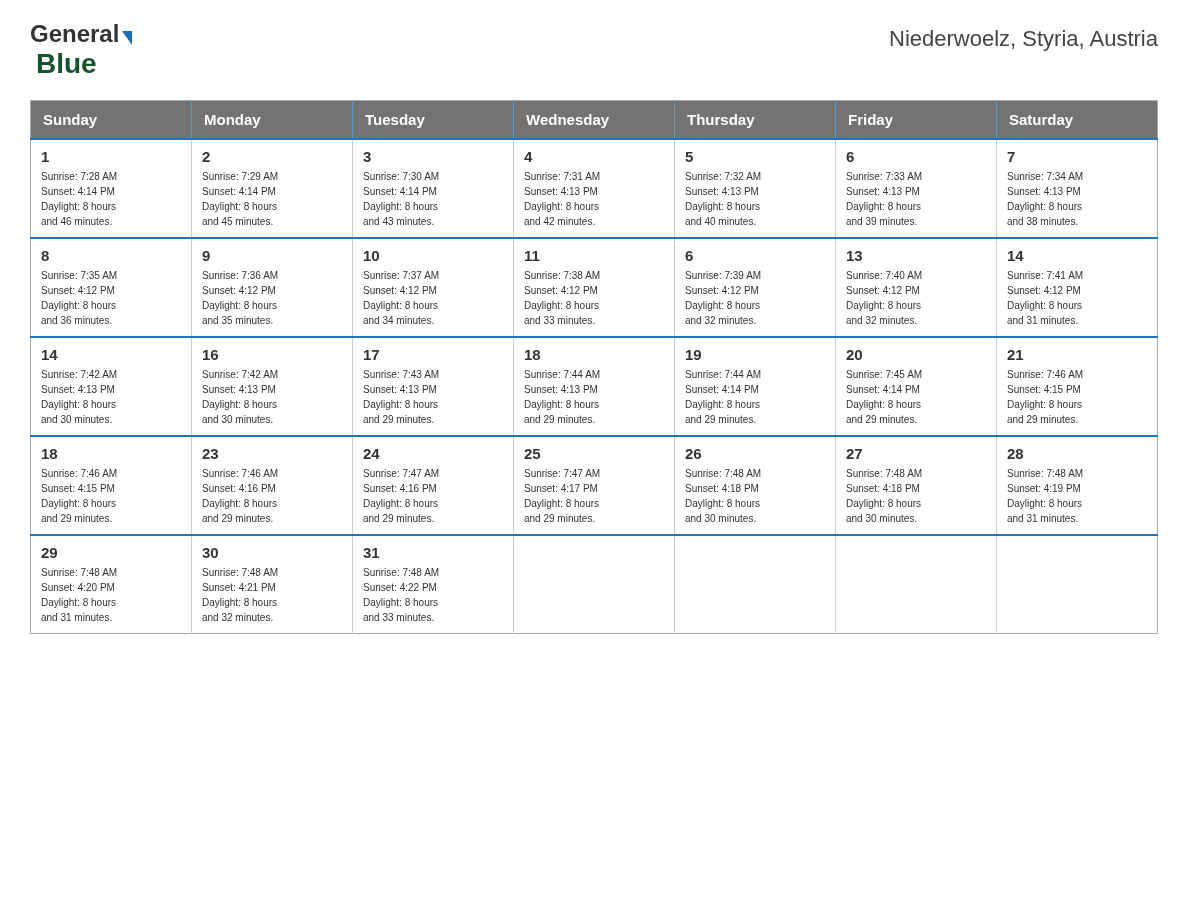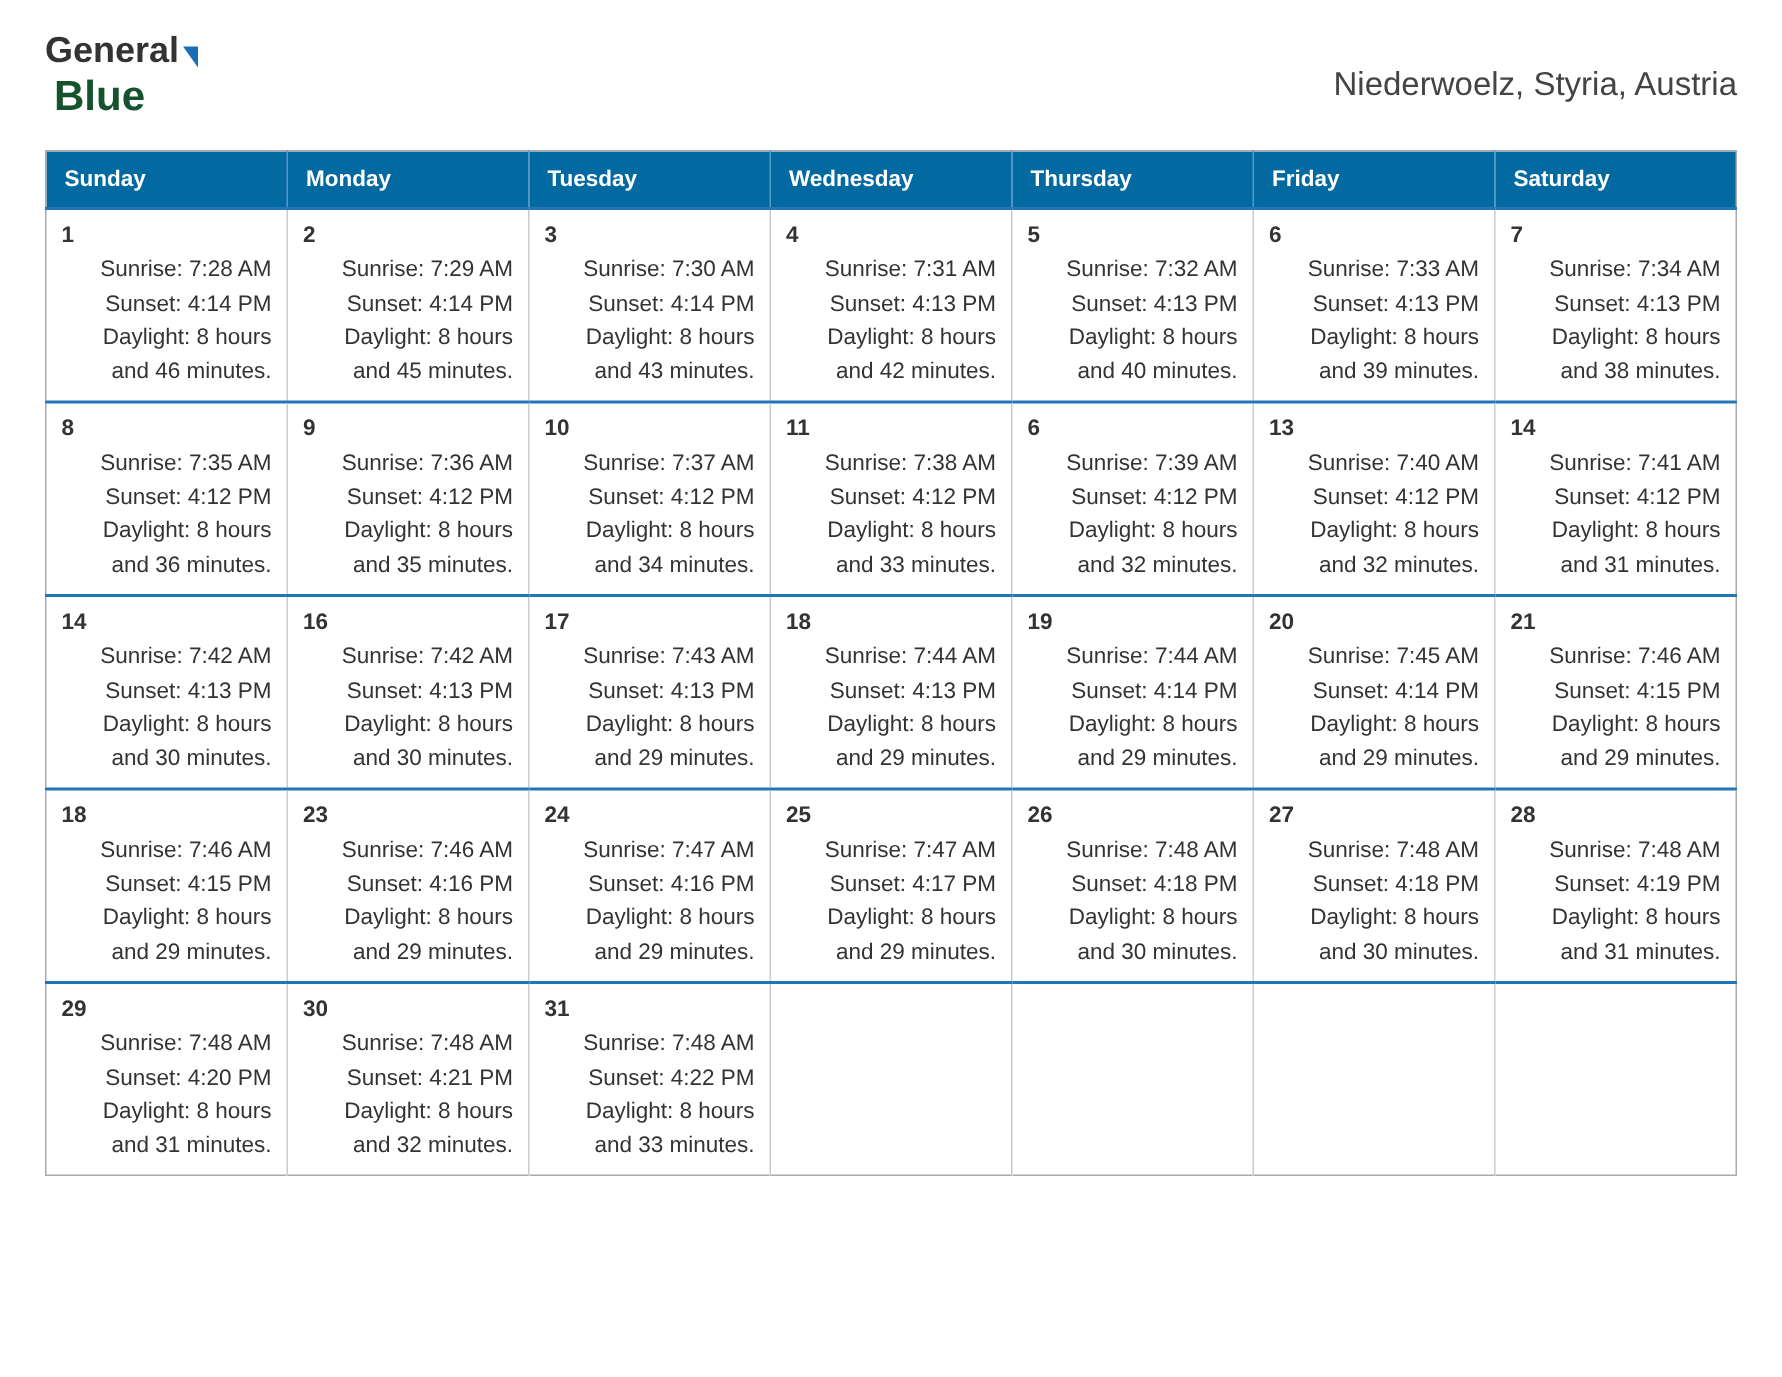--- a/index.html
+++ b/index.html
@@ -30,29 +30,29 @@
     }
     .month-title {
       font-size: 48px;
       font-weight: bold;
       color: #222;
       line-height: 1.1;
     }
     .location-title {
       font-size: 22px;
       color: #444;
-      margin-top: 23px;
+      margin-top: 6px;
     }
     .calendar-table {
       width: 100%;
       border-collapse: collapse;
       border: 1px solid #aaa;
     }
     .calendar-table th {
-      background-color: #0369a1;
+      background-color: #737373;
       color: #fff;
       font-size: 15px;
       font-weight: bold;
       padding: 10px 12px;
       text-align: left;
       border-right: 1px solid #5599cc;
     }
     .calendar-table th:last-child {
       border-right: none;
     }
@@ -72,23 +72,22 @@
     .calendar-table tr:last-child td {
       border-bottom: none;
     }
     .day-number {
       font-size: 15px;
       font-weight: bold;
       margin-bottom: 4px;
       display: block;
     }
     .day-info {
-      font-size: 15px;
+      font-size: 10px;
       line-height: 1.5;
-      text-align: right;
     }
   </style>
 </head>
 <body>
 
 <div class="header-area">
   <div class="logo">
     <div class="logo-row">
       <span style="font-size:24px;font-weight:bold;color:#333;">General</span>
       <span style="display:inline-block;width:0;height:0;border-left:10px solid transparent;border-top:14px solid #1a6eb5;margin-left:3px;margin-top:8px;"></span>

